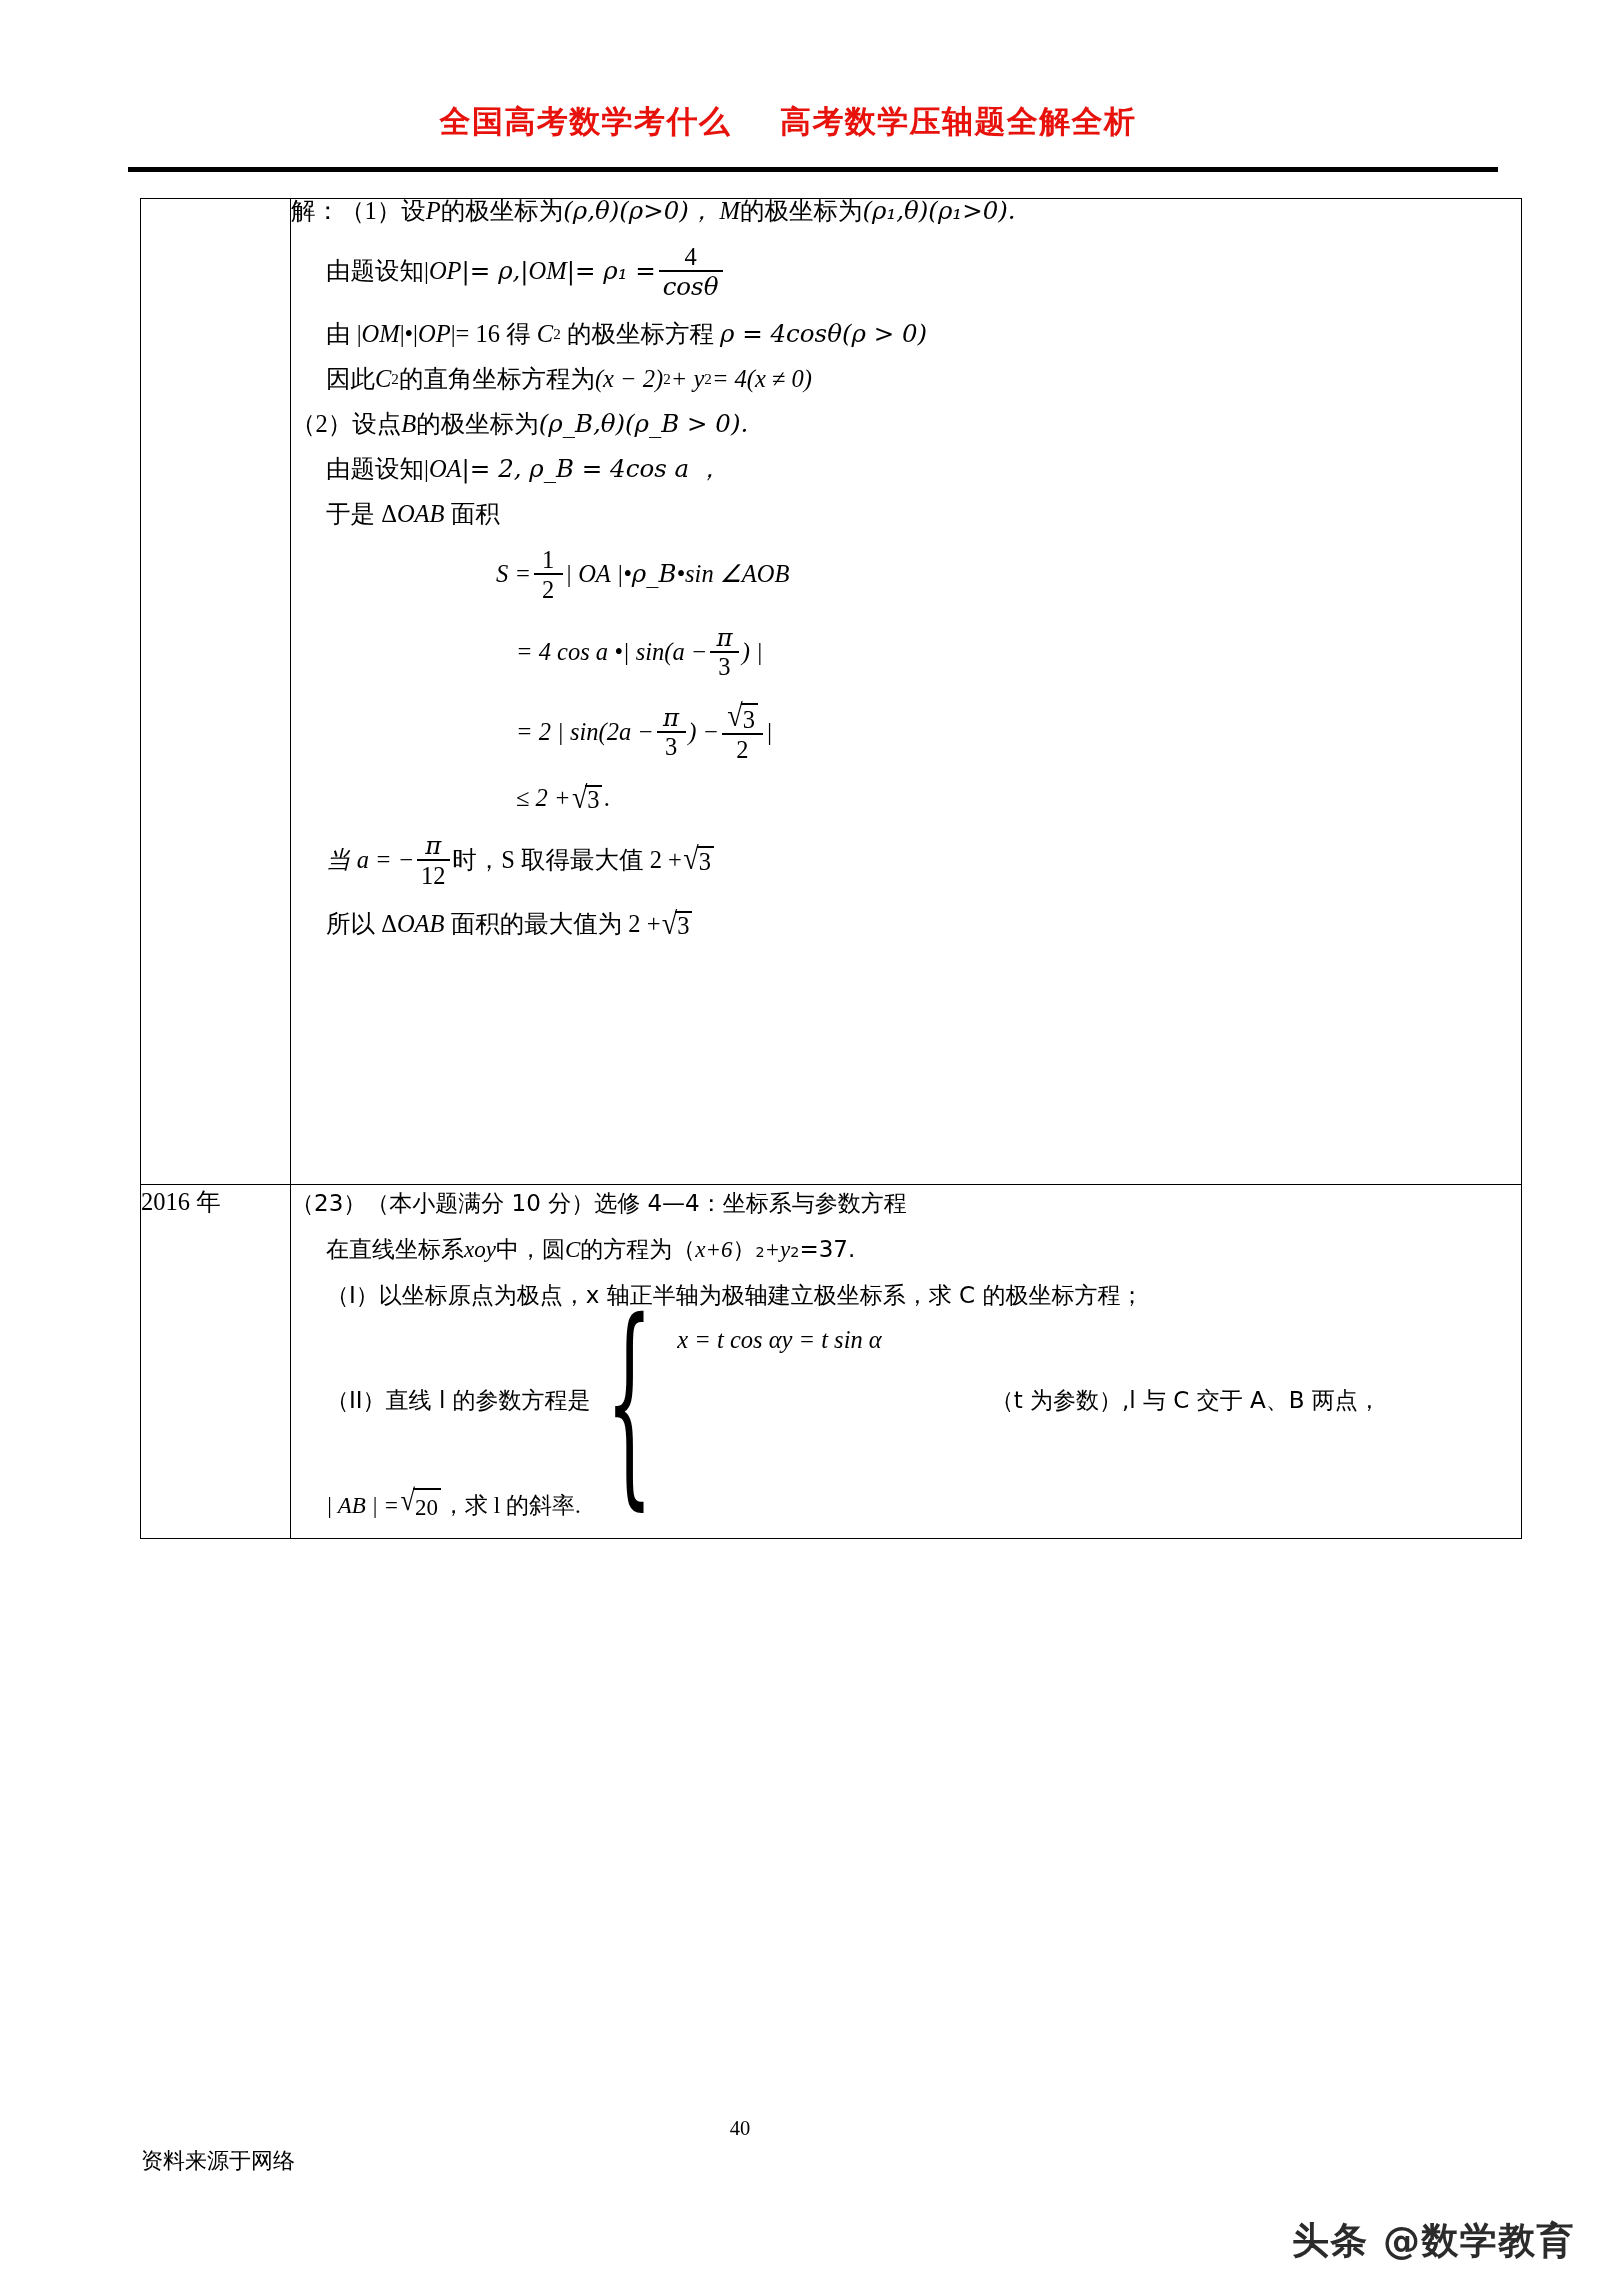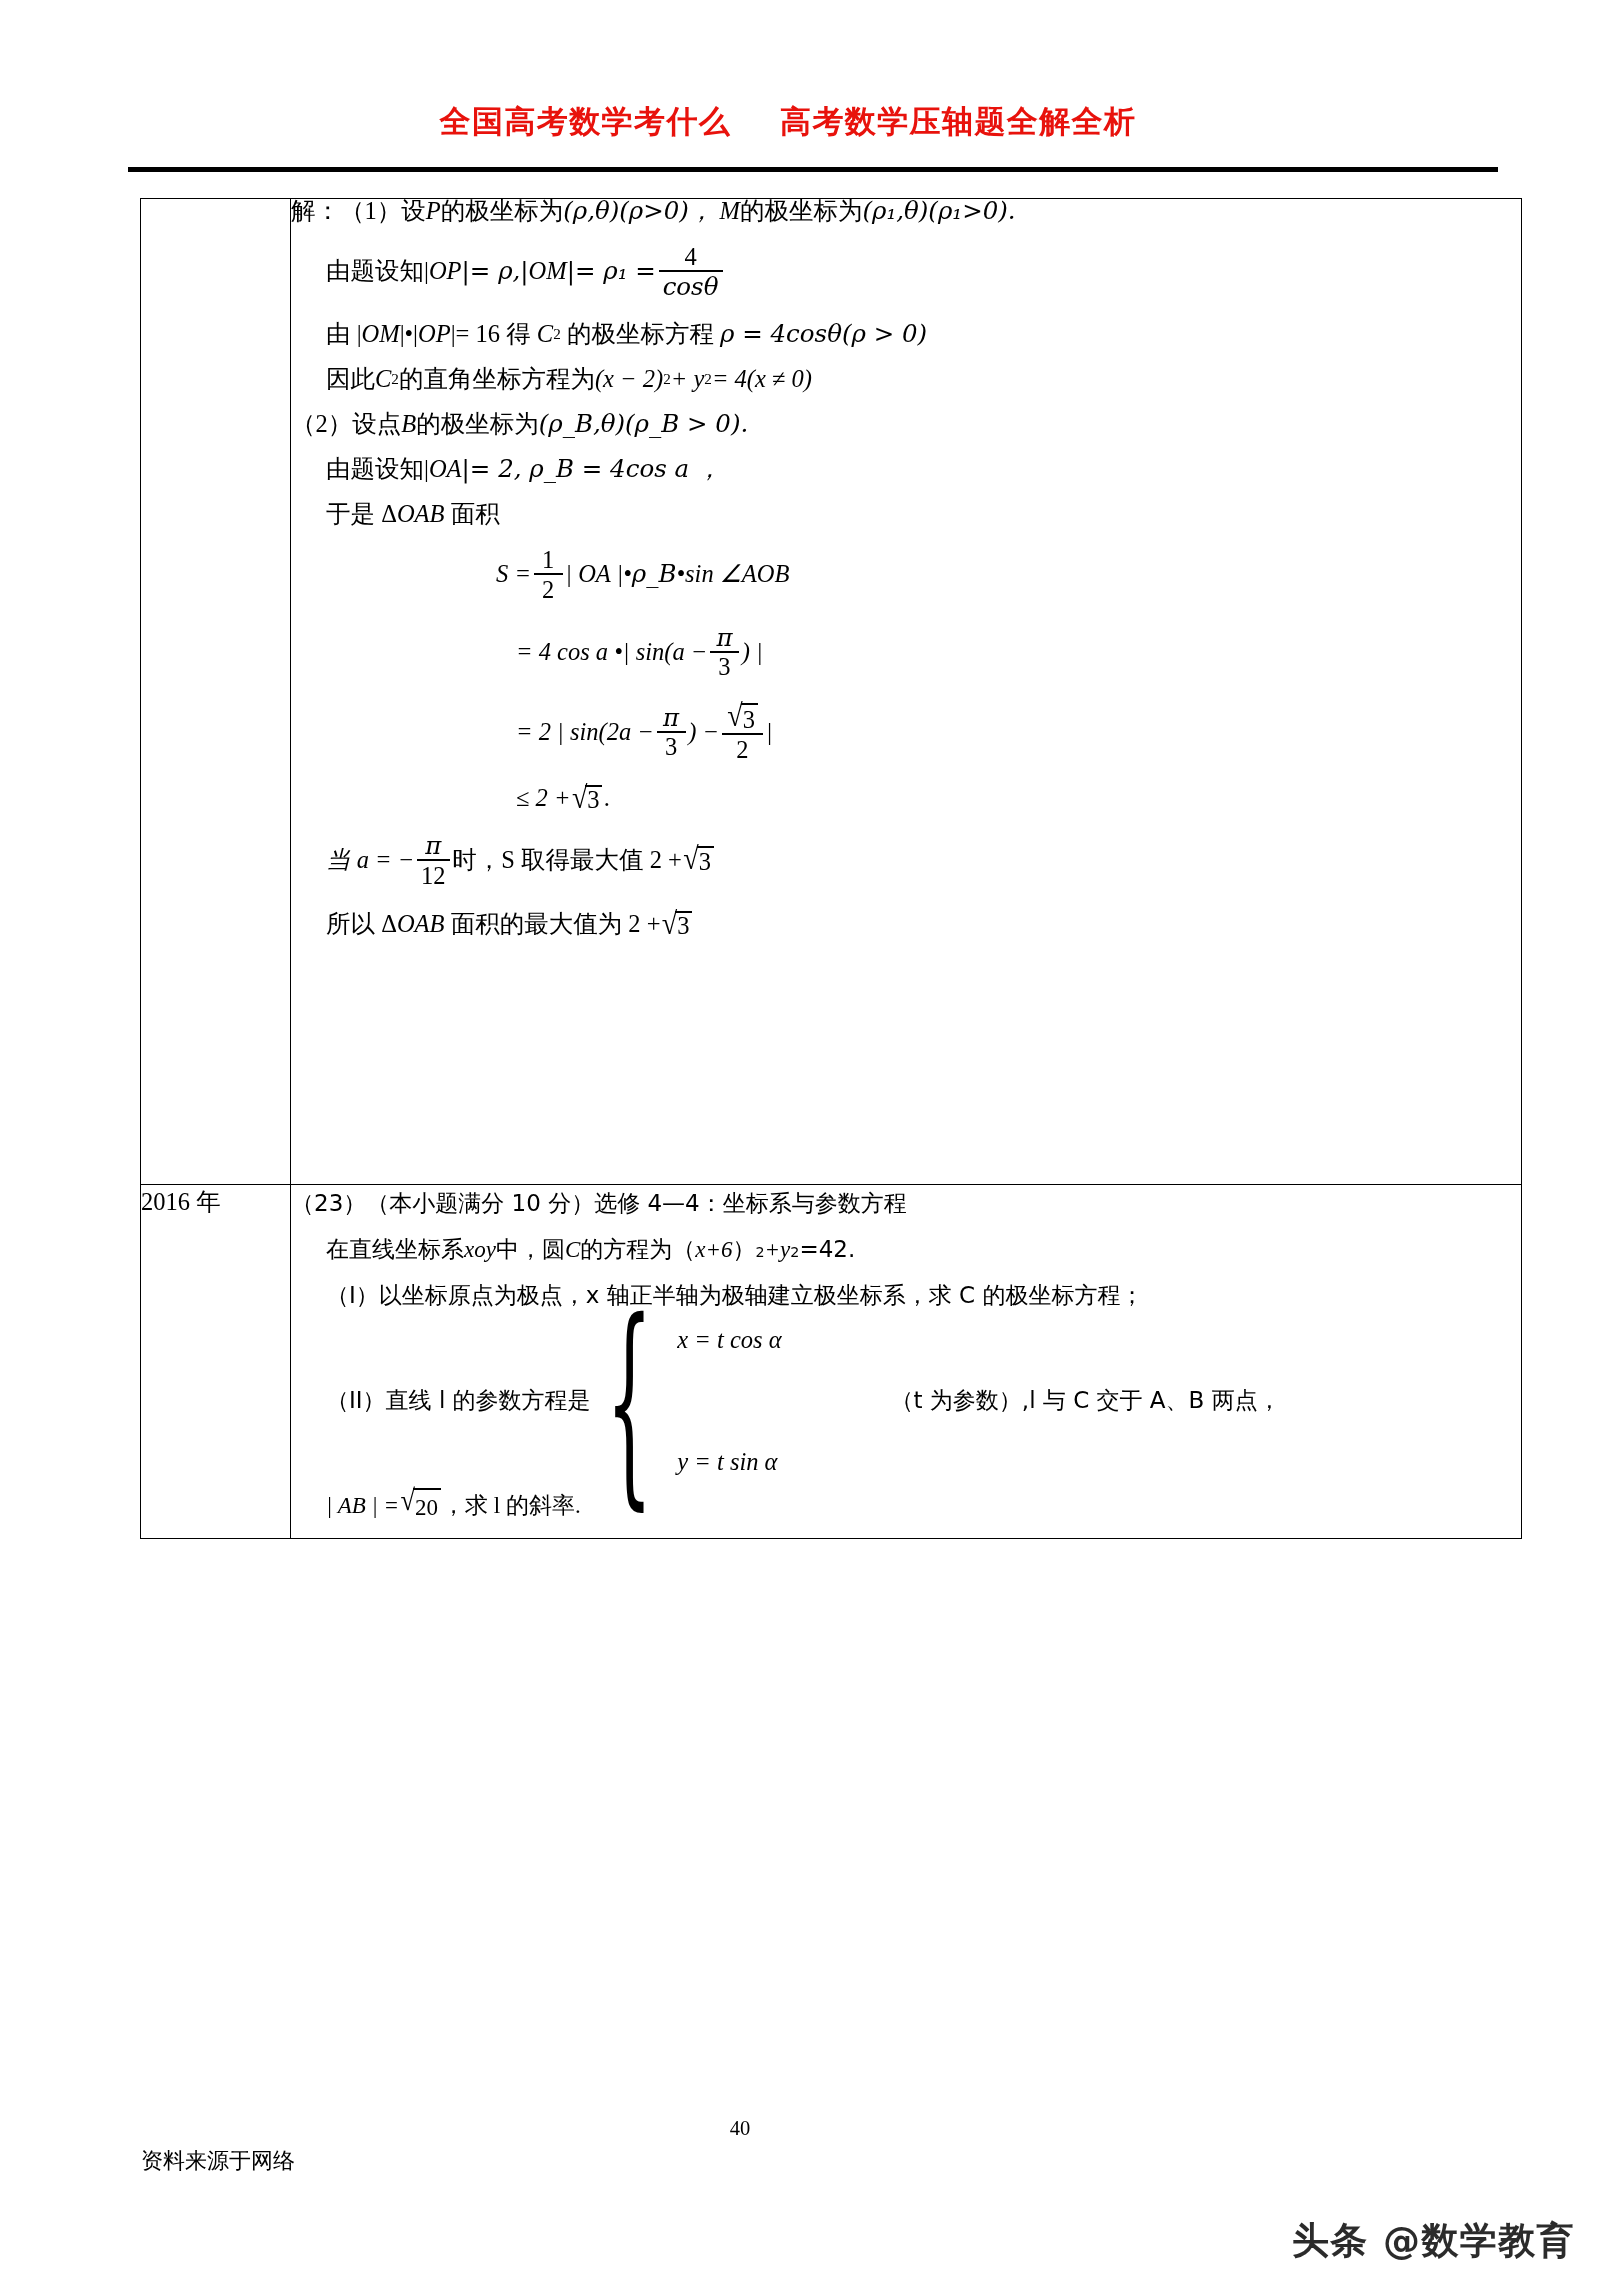--- a/index.html
+++ b/index.html
@@ -146,21 +146,21 @@
     font-family: "DejaVu Serif", serif;
     font-size: 102px;
     line-height: 0.6;
     font-weight: 300;
     transform: scale(0.72, 2.15);
     transform-origin: center;
     margin: 0 15px 0 6.8px;
   }
   .sys-eqs {
     display: flex;
-    flex-direction: column;
+    flex-direction: row;
     justify-content: space-between;
     height: 150px;
     font-size: 24.5px;
     font-family: "Liberation Serif", serif;
     white-space: nowrap;
   }
   .sys-tail {
     font-family: "DejaVu Sans", "Liberation Sans", sans-serif;
     font-size: 23px;
     white-space: nowrap;
@@ -377,21 +377,21 @@
         <span>在直线坐标系</span>
         <span class="mi">xoy</span>
         <span>中，圆</span>
         <span class="mi">C</span>
         <span>的方程为（</span>
         <span class="mi">x+6</span>
         <span>）</span>
             <span class="sup">2</span>
         <span class="mi">+y</span>
             <span class="sup">2</span>
-        <span>=42.</span>
+        <span>=37.</span>
       </div>
 
       <div class="cn ind1">（I）以坐标原点为极点，x 轴正半轴为极轴建立极坐标系，求 C 的极坐标方程；</div>
 
       <div class="system ind1">
         <span class="lead">（II）直线 l 的参数方程是</span>
         <span class="brace">{</span>
         <span class="sys-eqs">
           <span class="mi">x = t cos α</span>
           <span class="mi">y = t sin α</span>

